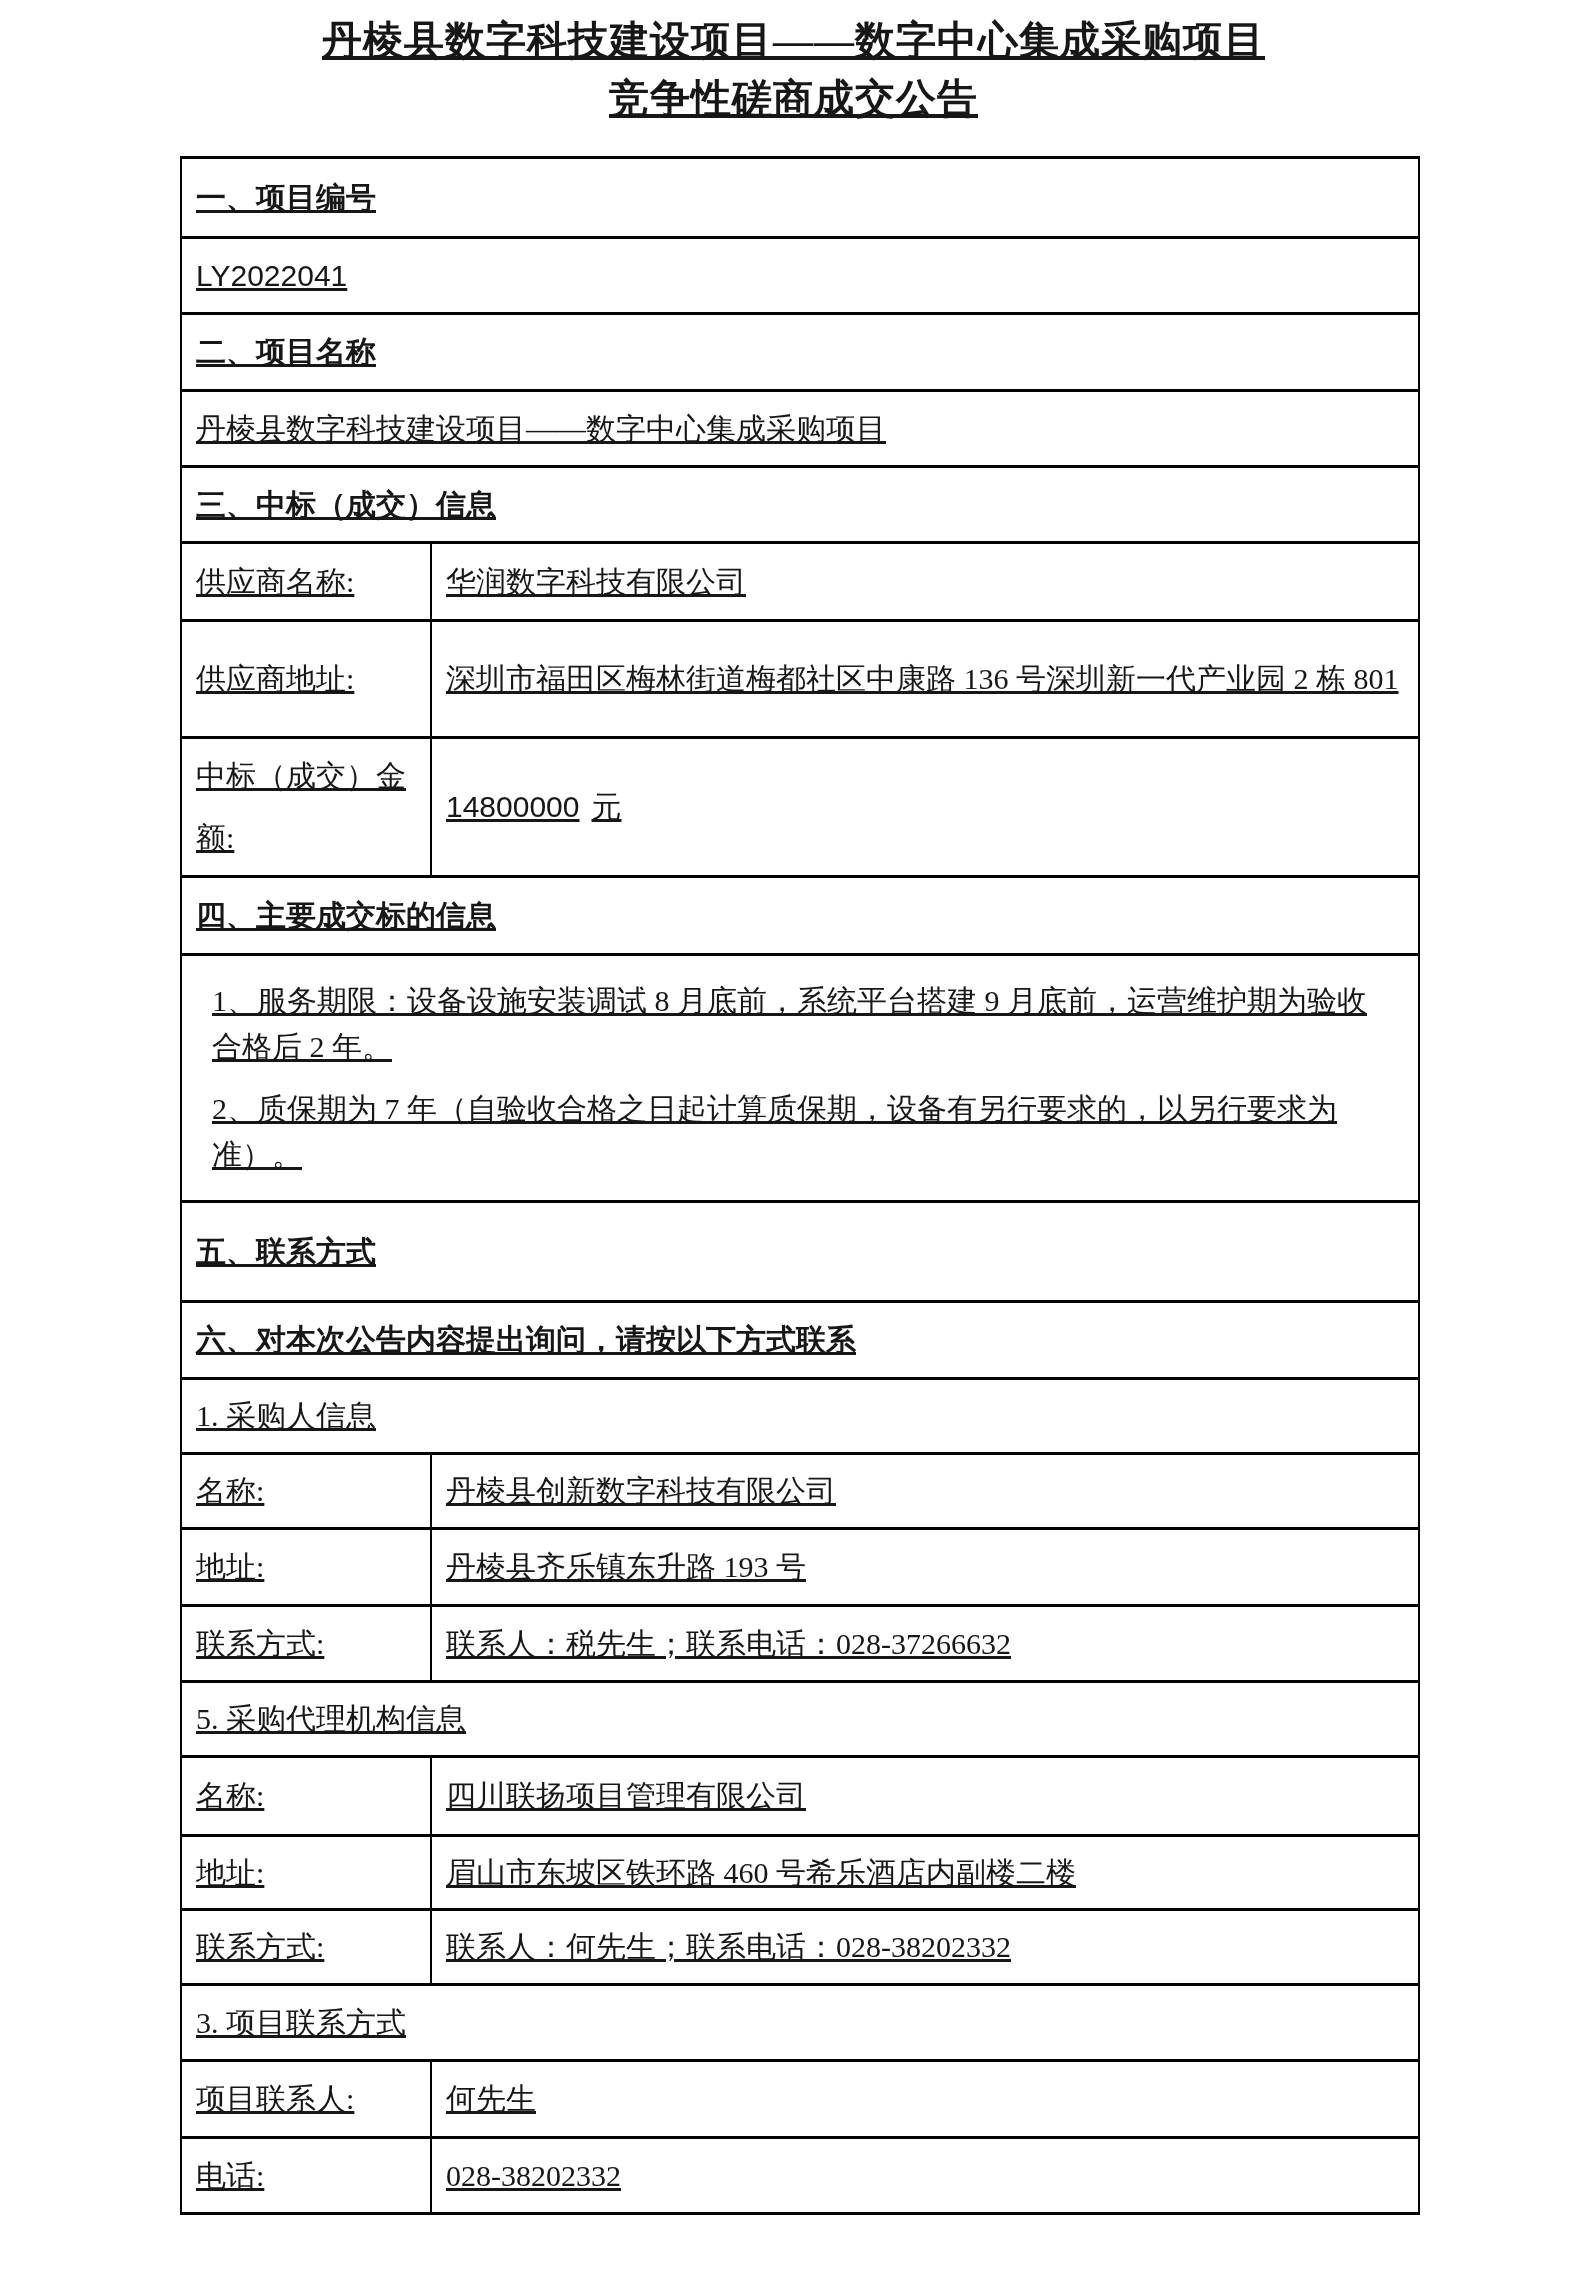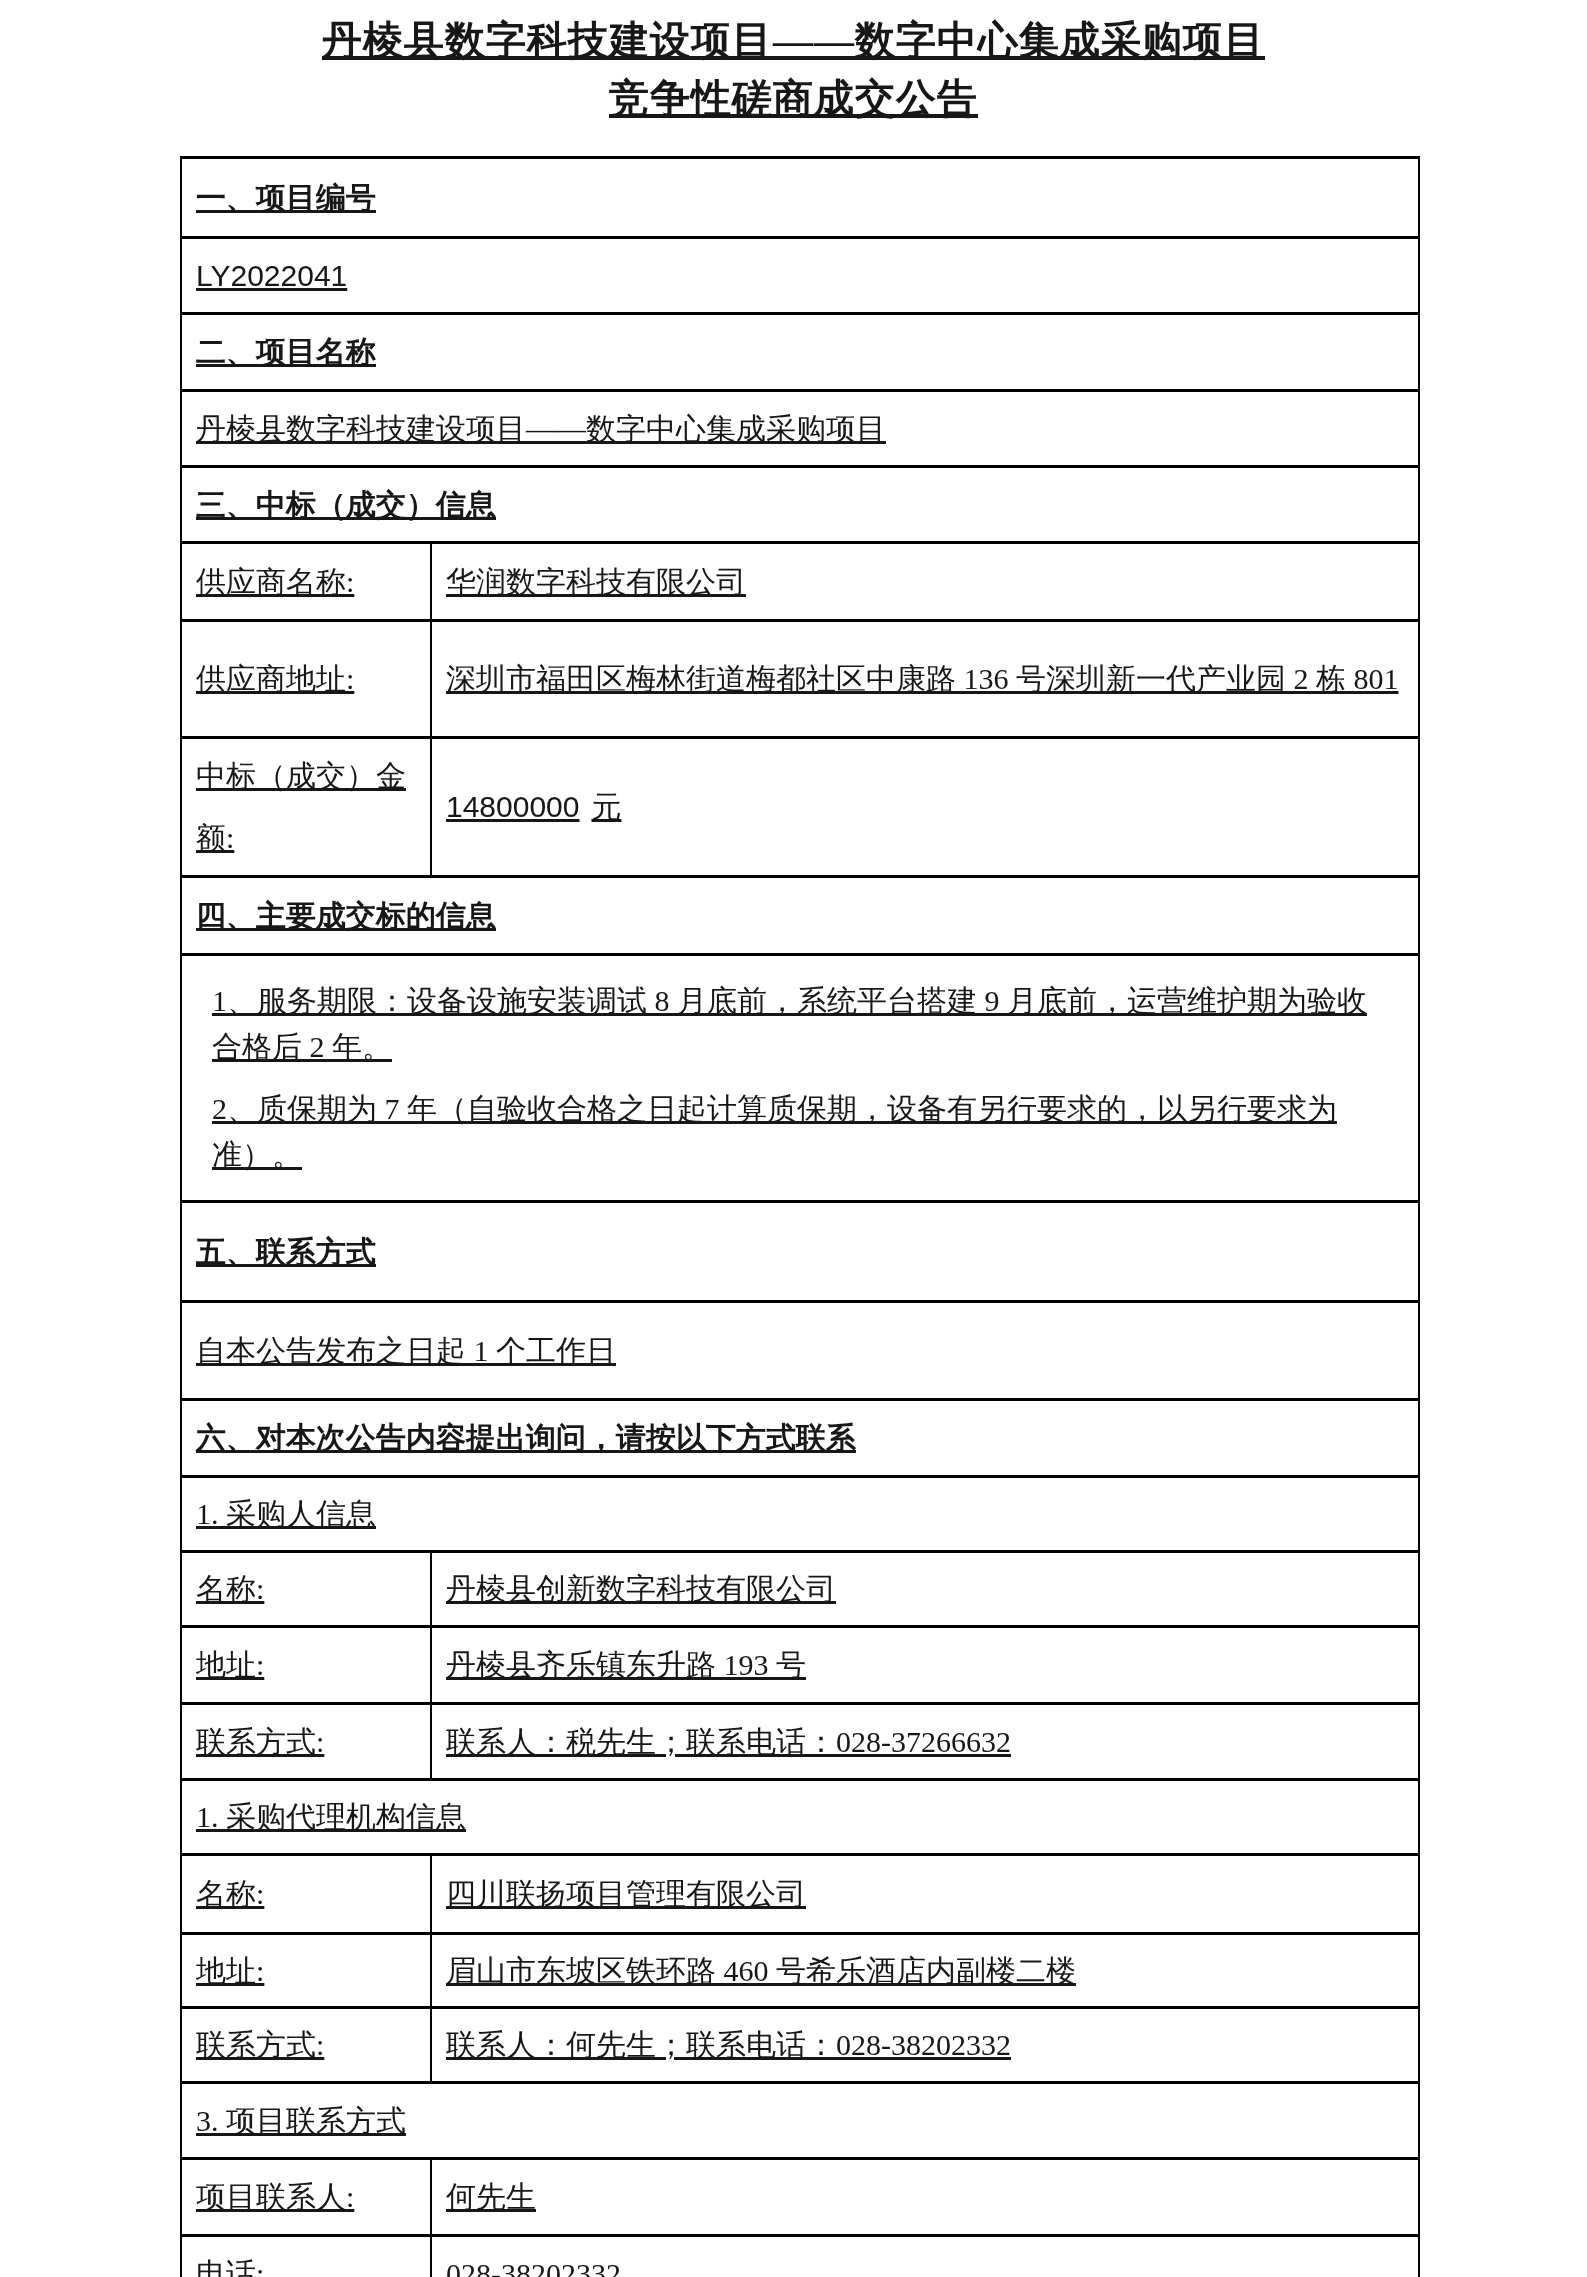--- a/index.html
+++ b/index.html
@@ -104,23 +104,20 @@
     <tr style="height:217px">
       <td colspan="2" class="para">
         <p>1、服务期限：设备设施安装调试 8 月底前，系统平台搭建 9 月底前，运营维护期为验收合格后 2 年。</p>
         <p>2、质保期为 7 年（自验收合格之日起计算质保期，设备有另行要求的，以另行要求为准）。</p>
       </td>
     </tr>
 
     <tr style="height:100px">
       <td colspan="2" class="sec">五、联系方式</td>
     </tr>
-    <tr style="height:98px">
-      <td colspan="2">自本公告发布之日起 1 个工作日</td>
-    </tr>
 
     <tr style="height:77px">
       <td colspan="2" class="sec">六、对本次公告内容提出询问，请按以下方式联系</td>
     </tr>
 
     <tr style="height:75px">
       <td colspan="2" class="sub">1. 采购人信息</td>
     </tr>
     <tr style="height:75px">
       <td class="lbl">名称:</td>
@@ -129,21 +126,21 @@
     <tr style="height:77px">
       <td class="lbl">地址:</td>
       <td class="val">丹棱县齐乐镇东升路 193 号</td>
     </tr>
     <tr style="height:76px">
       <td class="lbl">联系方式:</td>
       <td class="val">联系人：税先生；联系电话：028-37266632</td>
     </tr>
 
     <tr style="height:75px">
-      <td colspan="2" class="sub">1. 采购代理机构信息</td>
+      <td colspan="2" class="sub">5. 采购代理机构信息</td>
     </tr>
     <tr style="height:79px">
       <td class="lbl">名称:</td>
       <td class="val">四川联扬项目管理有限公司</td>
     </tr>
     <tr style="height:74px">
       <td class="lbl">地址:</td>
       <td class="val">眉山市东坡区铁环路 460 号希乐酒店内副楼二楼</td>
     </tr>
     <tr style="height:75px">

